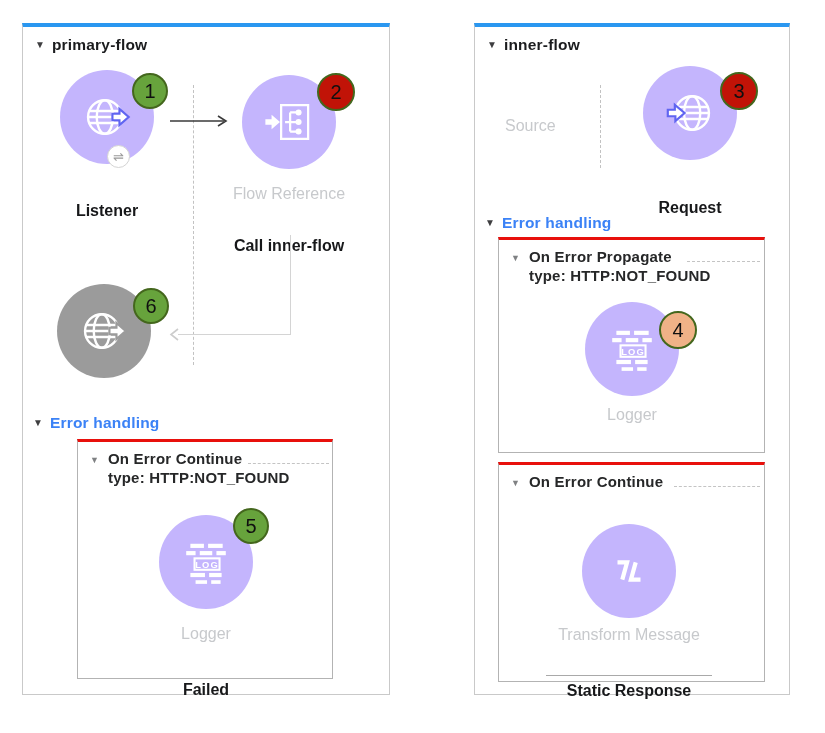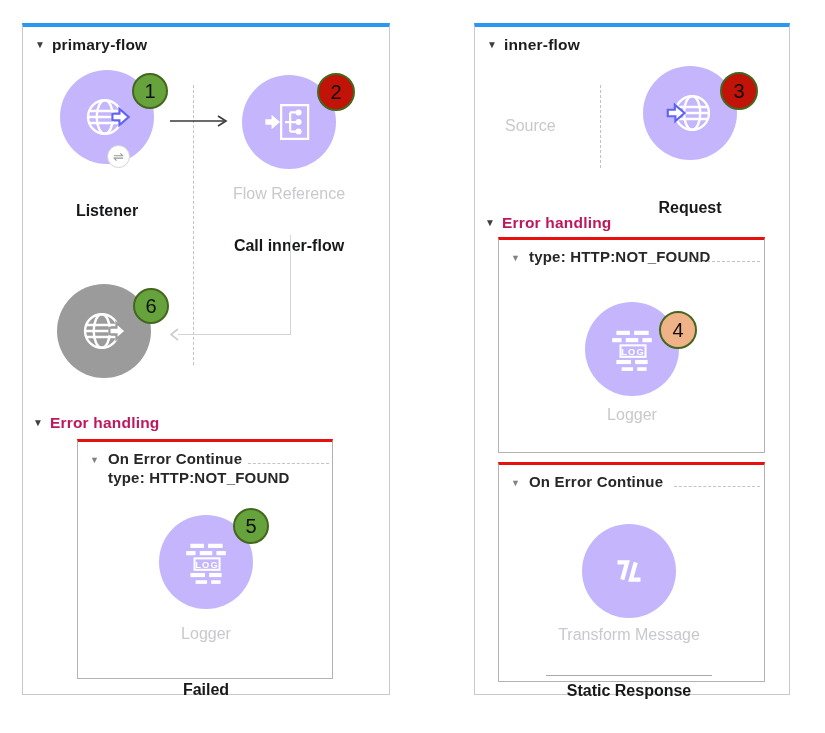--- a/index.html
+++ b/index.html
@@ -37,21 +37,21 @@
   .mini-circle{position:absolute;left:47px;top:75px;width:23px;height:23px;border-radius:50%;
                background:#fff;border:1px solid #d4d4d4;display:flex;align-items:center;justify-content:center;
                font-size:13px;color:#9a9a9a;box-sizing:border-box;}
 
   .arrow-svg{position:absolute;}
   .elbow{position:absolute;}
   .elbow.v{border-left:1.5px solid #d4d4d4;width:0;}
   .elbow.h{border-top:1.5px solid #d4d4d4;height:0;}
 
   .section-header{position:absolute;display:flex;align-items:center;gap:7px;}
-  .section-title{font-size:15.5px;font-weight:600;color:#be185d;letter-spacing:0.2px;}
+  .section-title{font-size:15.5px;font-weight:600;color:#3b82f6;letter-spacing:0.2px;}
 
   .error-box{position:absolute;box-sizing:border-box;border:1px solid #b3b3b3;border-top:3px solid #e8100c;background:#fff;}
   .scope-tri{position:absolute;left:12px;top:14px;}
   .scope-text{position:absolute;left:30px;top:7px;}
   .scope-title,.scope-type{font-size:15px;font-weight:600;color:#262728;line-height:19px;letter-spacing:0.2px;white-space:nowrap;}
   .scope-dash{position:absolute;top:21px;border-top:1.5px dashed #c4c4c4;height:0;}
   .underline{position:absolute;border-top:1px solid #a9a9a9;height:0;}
   svg{display:block;}
 </style>
 </head>
@@ -191,20 +191,21 @@
     </div>
 
     <div class="section-header" style="left:10px;top:187px;">
       <span class="tri">▼</span>
       <span class="section-title">Error handling</span>
     </div>
 
     <div class="error-box" style="left:23px;top:210px;width:267px;height:216px;">
       <span class="tri small scope-tri">▼</span>
       <div class="scope-text">
+        <div class="scope-title">On Error Propagate</div>
         <div class="scope-type">type: HTTP:NOT_FOUND</div>
       </div>
       <div class="scope-dash" style="left:188px;right:4px;"></div>
 
       <div class="node" style="left:86px;top:62px;">
         <div class="node-circle blue">
           <svg viewBox="0 0 48 48" width="50" height="50">
             <g fill="#ffffff">
               <rect x="9" y="6.5" width="13" height="4"></rect>
                 <rect x="26" y="6.5" width="14" height="4"></rect>

